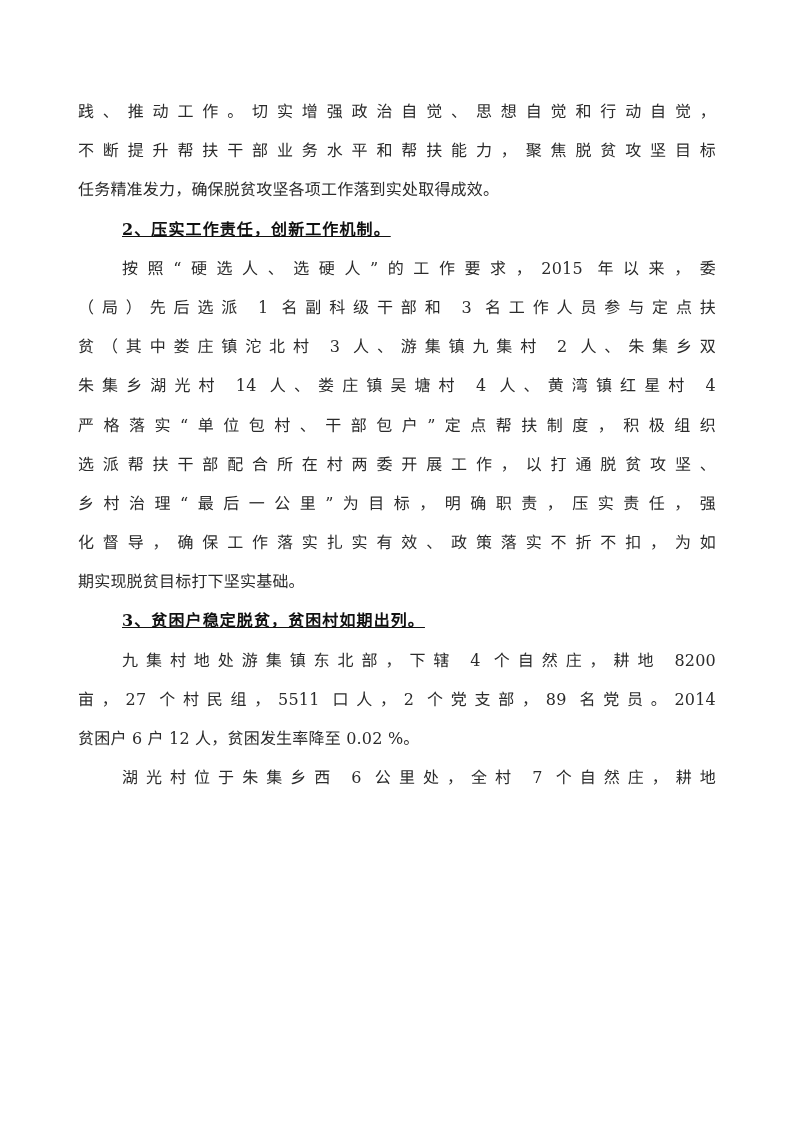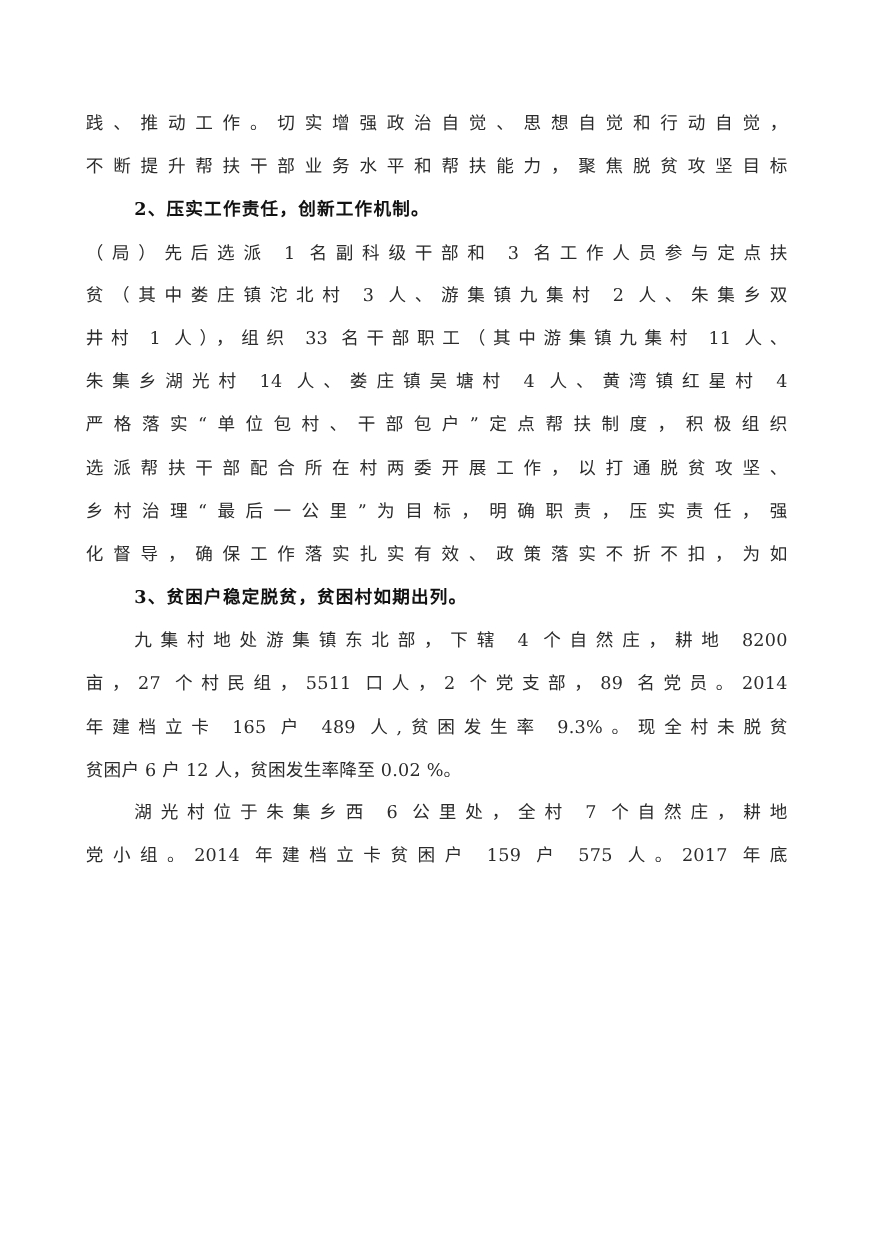--- a/index.html
+++ b/index.html
@@ -55,68 +55,69 @@
     text-align-last: left;
   }
 
   .line.heading {
     font-weight: bold;
     color: #111111;
     letter-spacing: 1.1px;
     text-align: right;
     text-align-last: left;
     white-space: pre;
+    text-decoration: underline;
   }
 
   .indent2 {
     padding-left: 44px;
   }
 </style>
 </head>
 <body>
 
 <div class="page">
   <div class="text-block">
 
     <div class="line justify">践、推动工作。切实增强政治自觉、思想自觉和行动自觉，</div>
 
     <div class="line justify">不断提升帮扶干部业务水平和帮扶能力，聚焦脱贫攻坚目标</div>
 
+    <div class="line last">任务精准发力，确保脱贫攻坚各项工作落到实处取得成效。</div>
 
     <div class="line heading indent2">2、压实工作责任，创新工作机制。</div>
 
+    <div class="line justify indent2">按照“硬选人、选硬人”的工作要求，2015 年以来，委</div>
 
     <div class="line justify">（局）先后选派 1 名副科级干部和 3 名工作人员参与定点扶</div>
 
     <div class="line justify">贫（其中娄庄镇沱北村 3 人、游集镇九集村 2 人、朱集乡双</div>
 
-    <div class="line justify">井村 1 人），组织 33 名干部职工（其中游集镇九集村 11 人、</div>
 
     <div class="line justify">朱集乡湖光村 14 人、娄庄镇吴塘村 4 人、黄湾镇红星村 4</div>
 
 
     <div class="line justify">严格落实“单位包村、干部包户”定点帮扶制度，积极组织</div>
 
     <div class="line justify">选派帮扶干部配合所在村两委开展工作，以打通脱贫攻坚、</div>
 
     <div class="line justify">乡村治理“最后一公里”为目标，明确职责，压实责任，强</div>
 
     <div class="line justify">化督导，确保工作落实扎实有效、政策落实不折不扣，为如</div>
 
+    <div class="line last">期实现脱贫目标打下坚实基础。</div>
 
     <div class="line heading indent2">3、贫困户稳定脱贫，贫困村如期出列。</div>
 
     <div class="line justify indent2">九集村地处游集镇东北部，下辖 4 个自然庄，耕地 8200</div>
 
     <div class="line justify">亩，27 个村民组，5511 口人，2 个党支部，89 名党员。2014</div>
 
-    <div class="line justify">年建档立卡 165 户 489 人,贫困发生率 9.3%。现全村未脱贫</div>
 
     <div class="line last">贫困户 6 户 12 人，贫困发生率降至 0.02 %。</div>
 
     <div class="line justify indent2">湖光村位于朱集乡西 6 公里处，全村 7 个自然庄，耕地</div>
 
 
-    <div class="line justify">党小组。2014 年建档立卡贫困户 159 户 575 人。2017 年底</div>
 
 
   </div>
 </div>
 
 </body></html>

